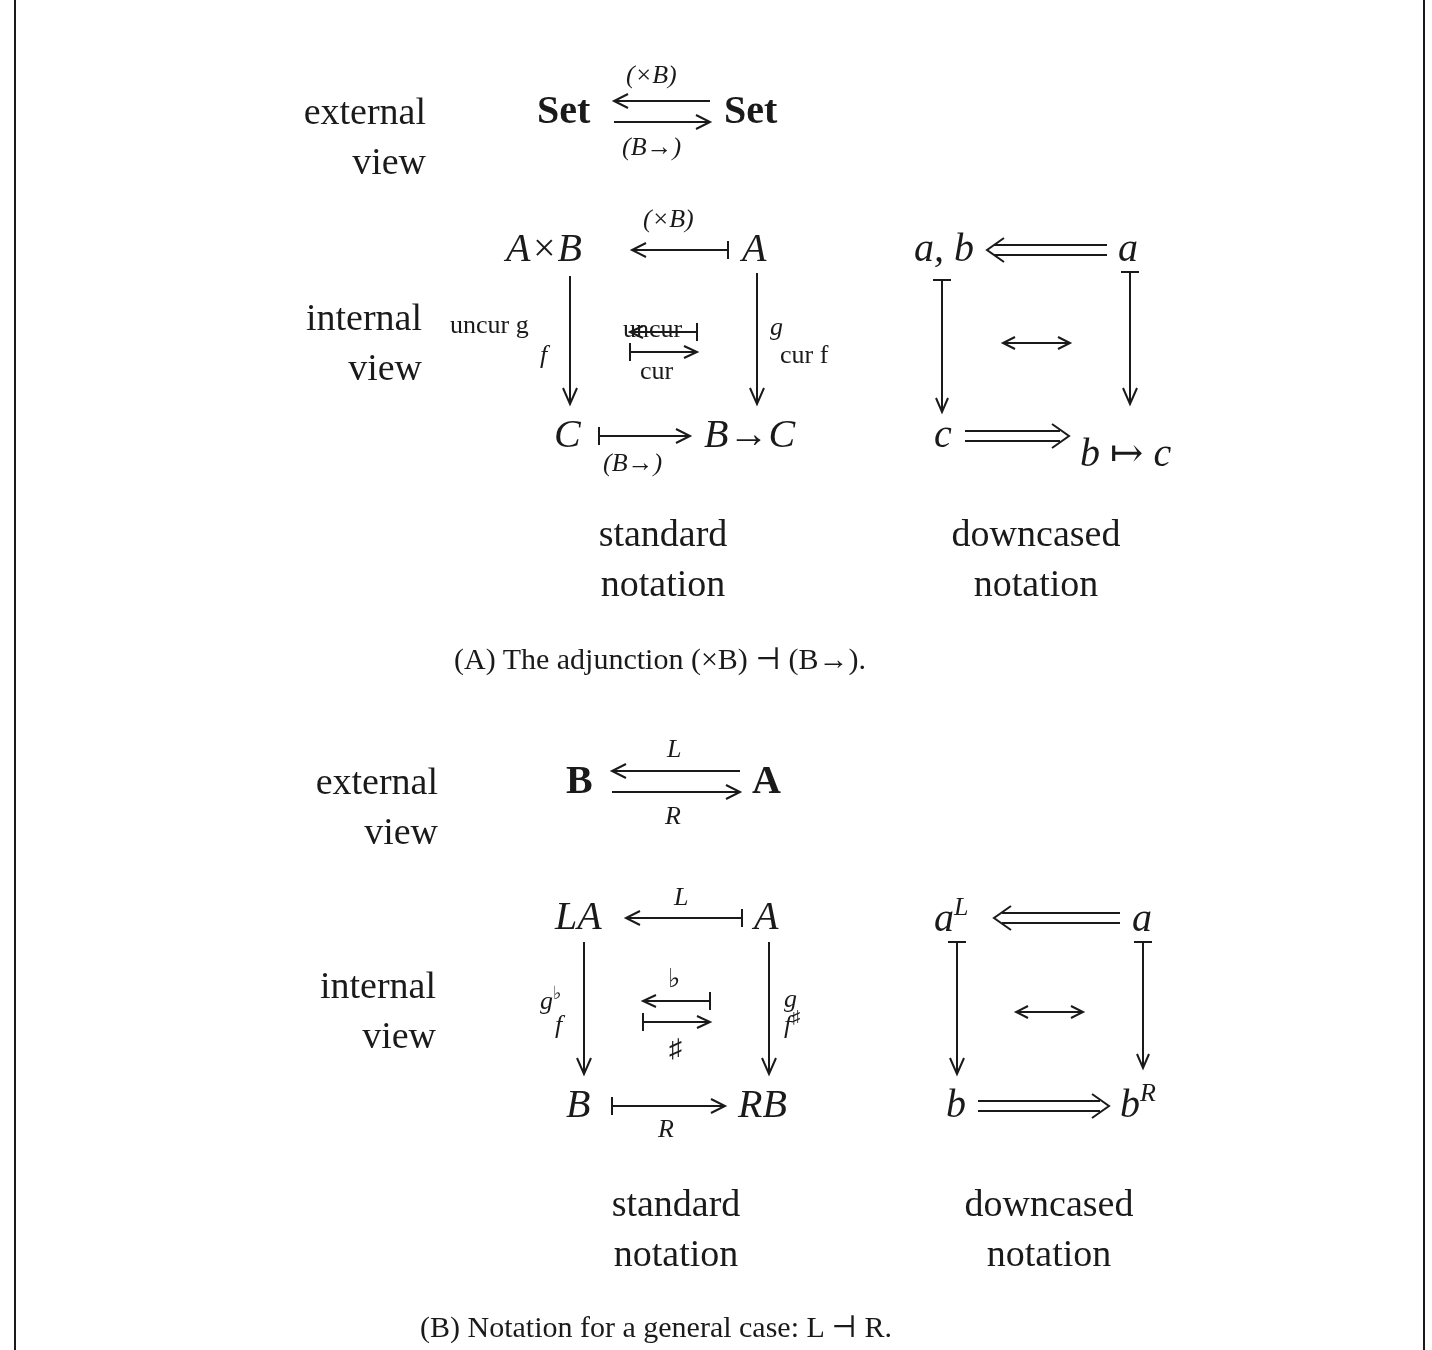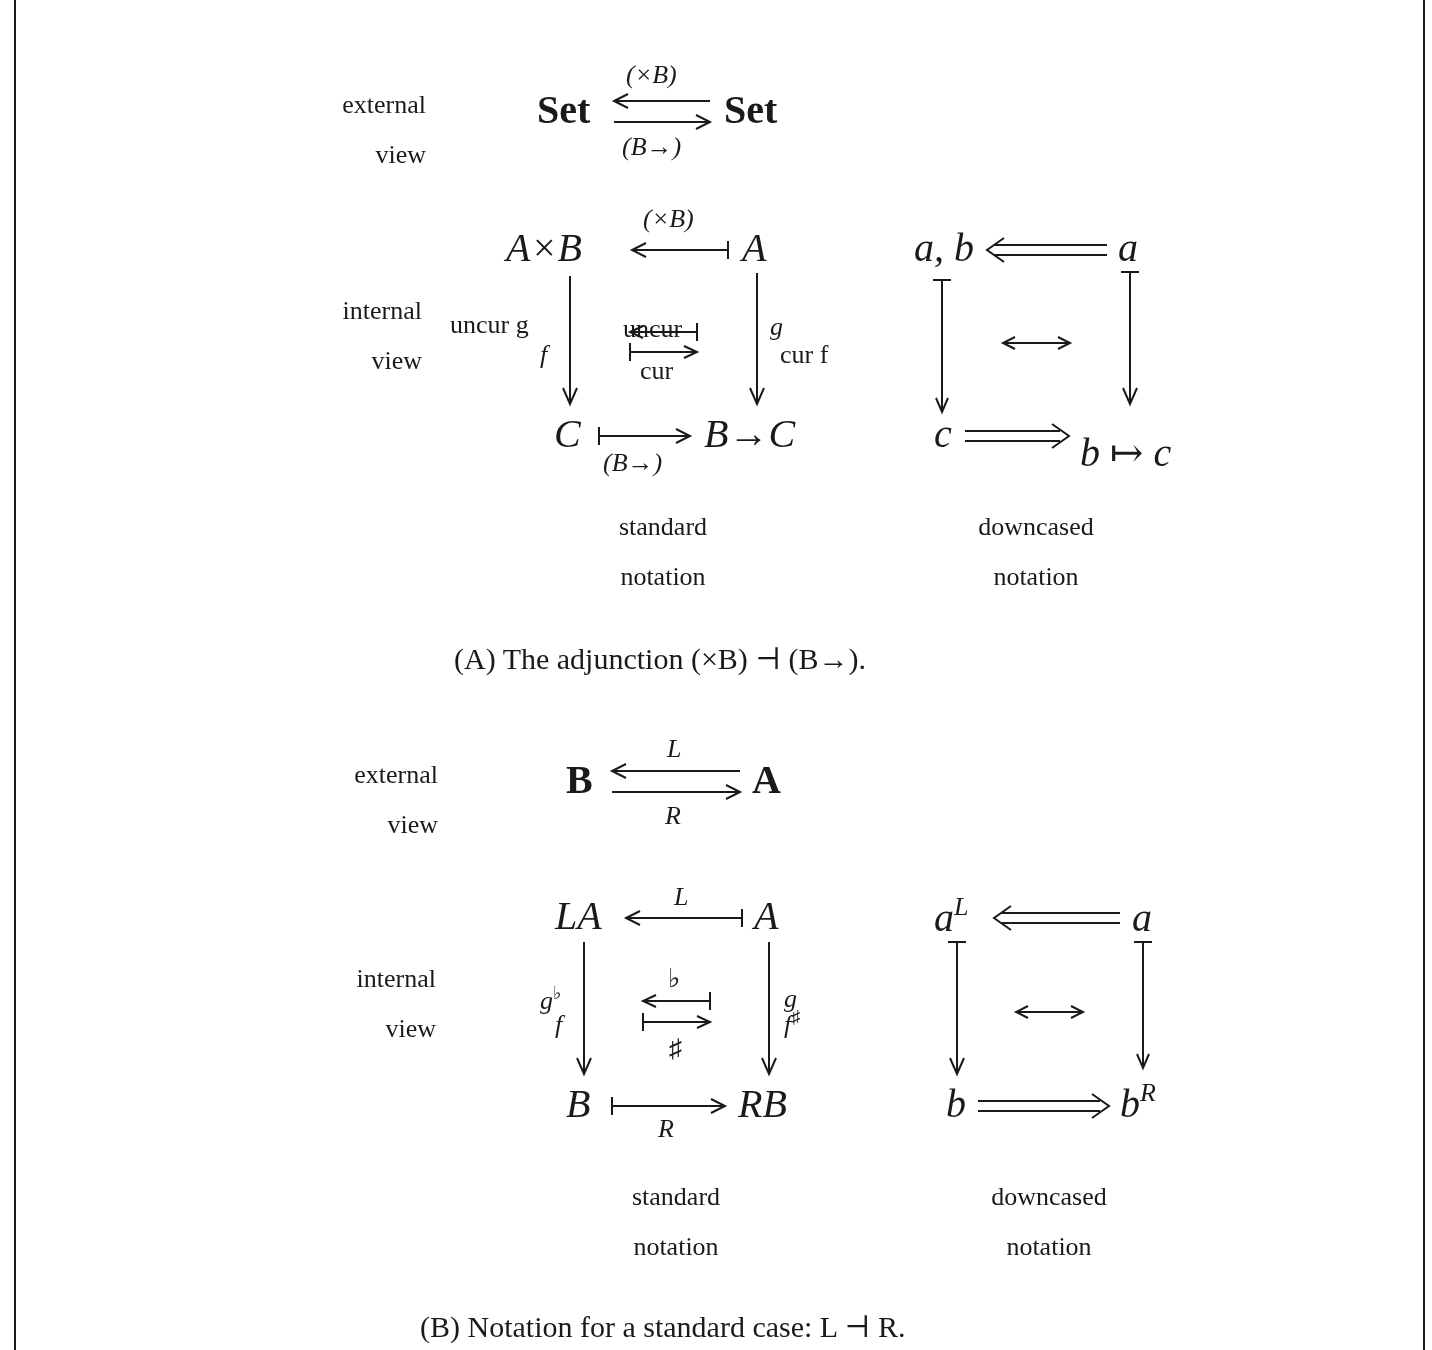--- a/index.html
+++ b/index.html
@@ -4,21 +4,21 @@
 <style>
   html, body { margin: 0; padding: 0; background: #ffffff; }
   body { width: 1432px; height: 1350px; position: relative; overflow: hidden;
          font-family: "DejaVu Serif", "Liberation Serif", serif; color: #1a1a1a; }
   .frame { position: absolute; left: 14px; top: -2px; width: 1407px; height: 1360px;
            border-left: 2px solid #1a1a1a; border-right: 2px solid #1a1a1a; }
   .t { position: absolute; white-space: nowrap; line-height: 1; }
   .rm { font-family: "Liberation Serif", "DejaVu Serif", serif; }
   .it { font-family: "Liberation Serif", "DejaVu Serif", serif; font-style: italic; }
   .bf { font-family: "Liberation Serif", "DejaVu Serif", serif; font-weight: bold; }
-  .lbl { font-size: 26px; text-align: right; }
+  .lbl { font-size: 38px; text-align: right; }
   .node { font-size: 40px; }
   .small { font-size: 26px; }
   .cap { font-size: 30px; }
   .sc { font-variant: small-caps; }
   .center { text-align: center; }
   svg.arrows { position: absolute; left: 0; top: 0; width: 1432px; height: 1350px; pointer-events: none; }
   svg.arrows line, svg.arrows polyline, svg.arrows path { stroke: #1a1a1a; fill: none; stroke-width: 2; }
 </style>
 </head>
 <body>
@@ -95,21 +95,21 @@
   <div class="t it node" style="left:946px; top:1084px;">b</div>
   <div class="t it node" style="left:1120px; top:1084px;"><span>b</span><span style="font-size:26px; position:relative; top:-16px;">R</span></div>
 
   <div class="t rm lbl center" style="left:576px; top:1184px; width:200px;">standard</div>
   <div class="t rm lbl center" style="left:576px; top:1234px; width:200px;">notation</div>
   <div class="t rm lbl center" style="left:929px; top:1184px; width:240px;">downcased</div>
   <div class="t rm lbl center" style="left:929px; top:1234px; width:240px;">notation</div>
 
   <div class="t rm cap" style="left:420px; top:1312px;">
     <span class="sc">(B)</span>
-    <span>Notation for a standard case: L ⊣ R.</span>
+    <span>Notation for a general case: L ⊣ R.</span>
   </div>
 </div>
 
 <svg class="arrows" viewBox="0 0 1432 1350">
 
   <g>
     <line x1="614" y1="101" x2="710" y2="101"></line>
       <polyline points="628,94 614,101 628,108"></polyline>
   </g>
   <g>

